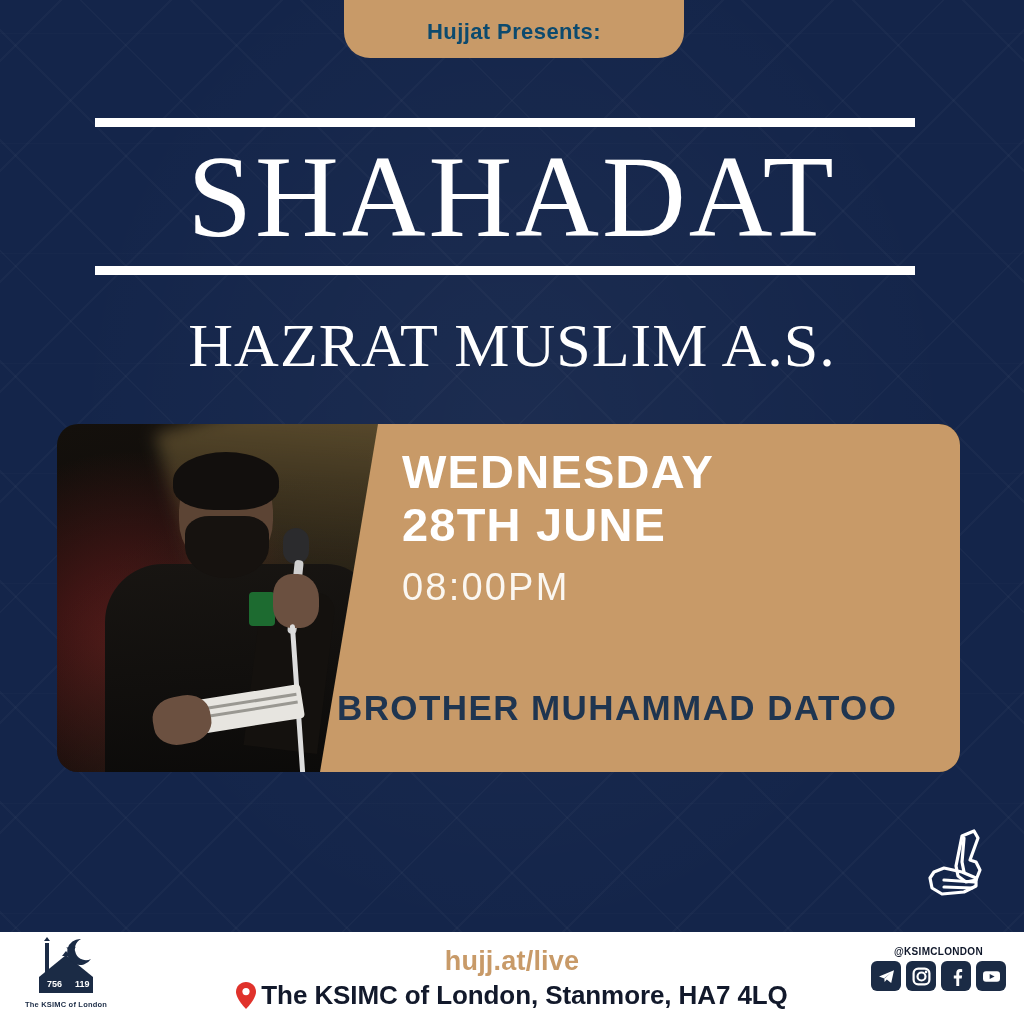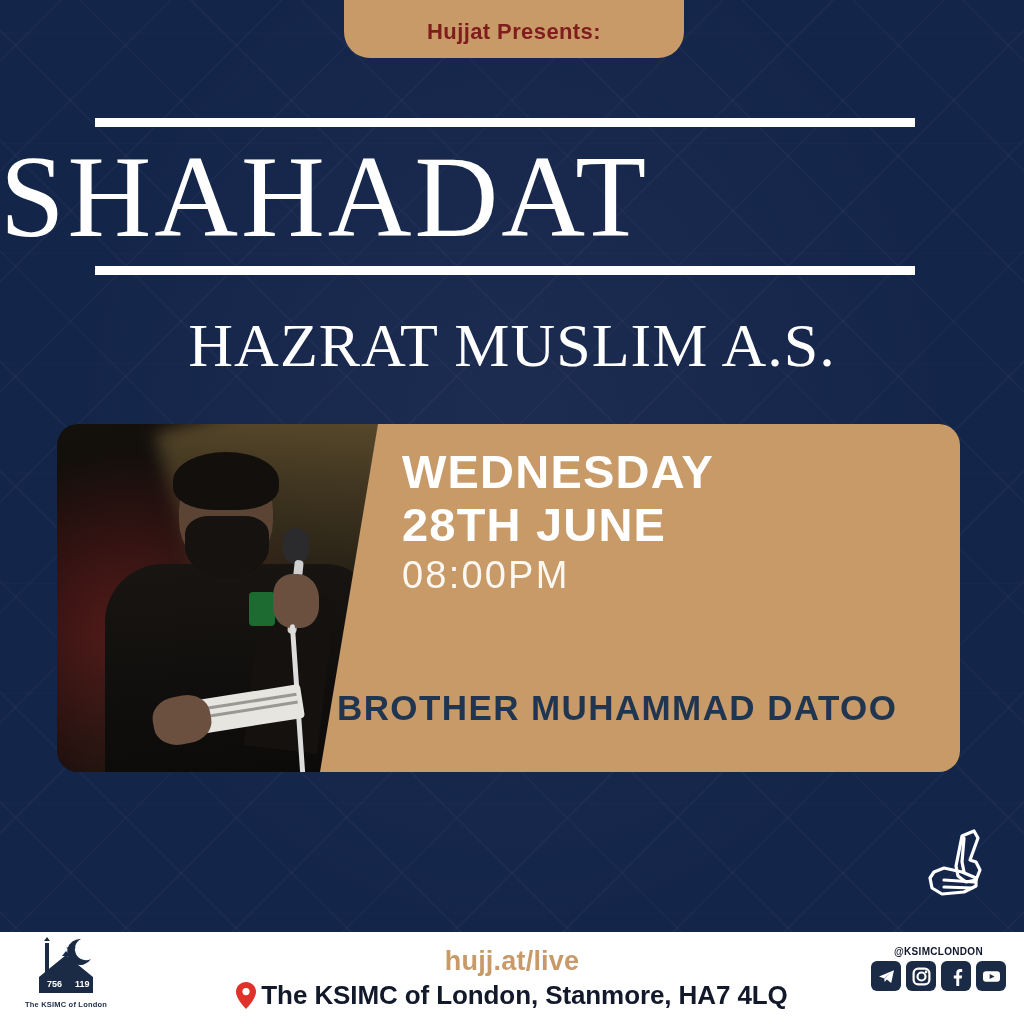--- a/index.html
+++ b/index.html
@@ -40,37 +40,37 @@
     width:340px; height:86px;
     background:#c89a68;
     border-radius:0 0 26px 26px;
     display:flex; align-items:flex-end;
     justify-content:center;
     padding-bottom:13px;
   }
   .presents-badge span {
     font-size:22px;
     font-weight:bold;
-    color:#7f1d1d;
+    color:#0c4a6e;
     letter-spacing:.4px;
   }
 
   
   .rule {
     position:absolute;
     left:95px; width:820px; height:9px;
     background:#ffffff;
   }
   .rule.top { top:118px; }
   .rule.bottom { top:266px; }
 
   .main-title {
     position:absolute;
     left:0; top:135px; width:1024px;
-    text-align:left;
+    text-align:center;
     font-family:"Liberation Serif", serif;
     font-size:116px;
     line-height:124px;
     color:#ffffff;
     letter-spacing:3px;
   }
 
   .subtitle {
     position:absolute;
     left:0; top:310px; width:1024px;
@@ -212,21 +212,21 @@
     line-height:53px;
     letter-spacing:1.2px;
   }
   .dt-time, .dt-program {
     font-size:38px;
     font-weight:normal;
     line-height:49px;
     letter-spacing:2.2px;
     color:#fbf7f1;
   }
-  .dt-time { }
+  .dt-time { margin-top:12px; }
   .speaker-name {
     position:absolute;
     left:280px; top:264px;
     font-size:35px;
     font-weight:bold;
     letter-spacing:1.4px;
     color:#1f3550;
   }
 
   

